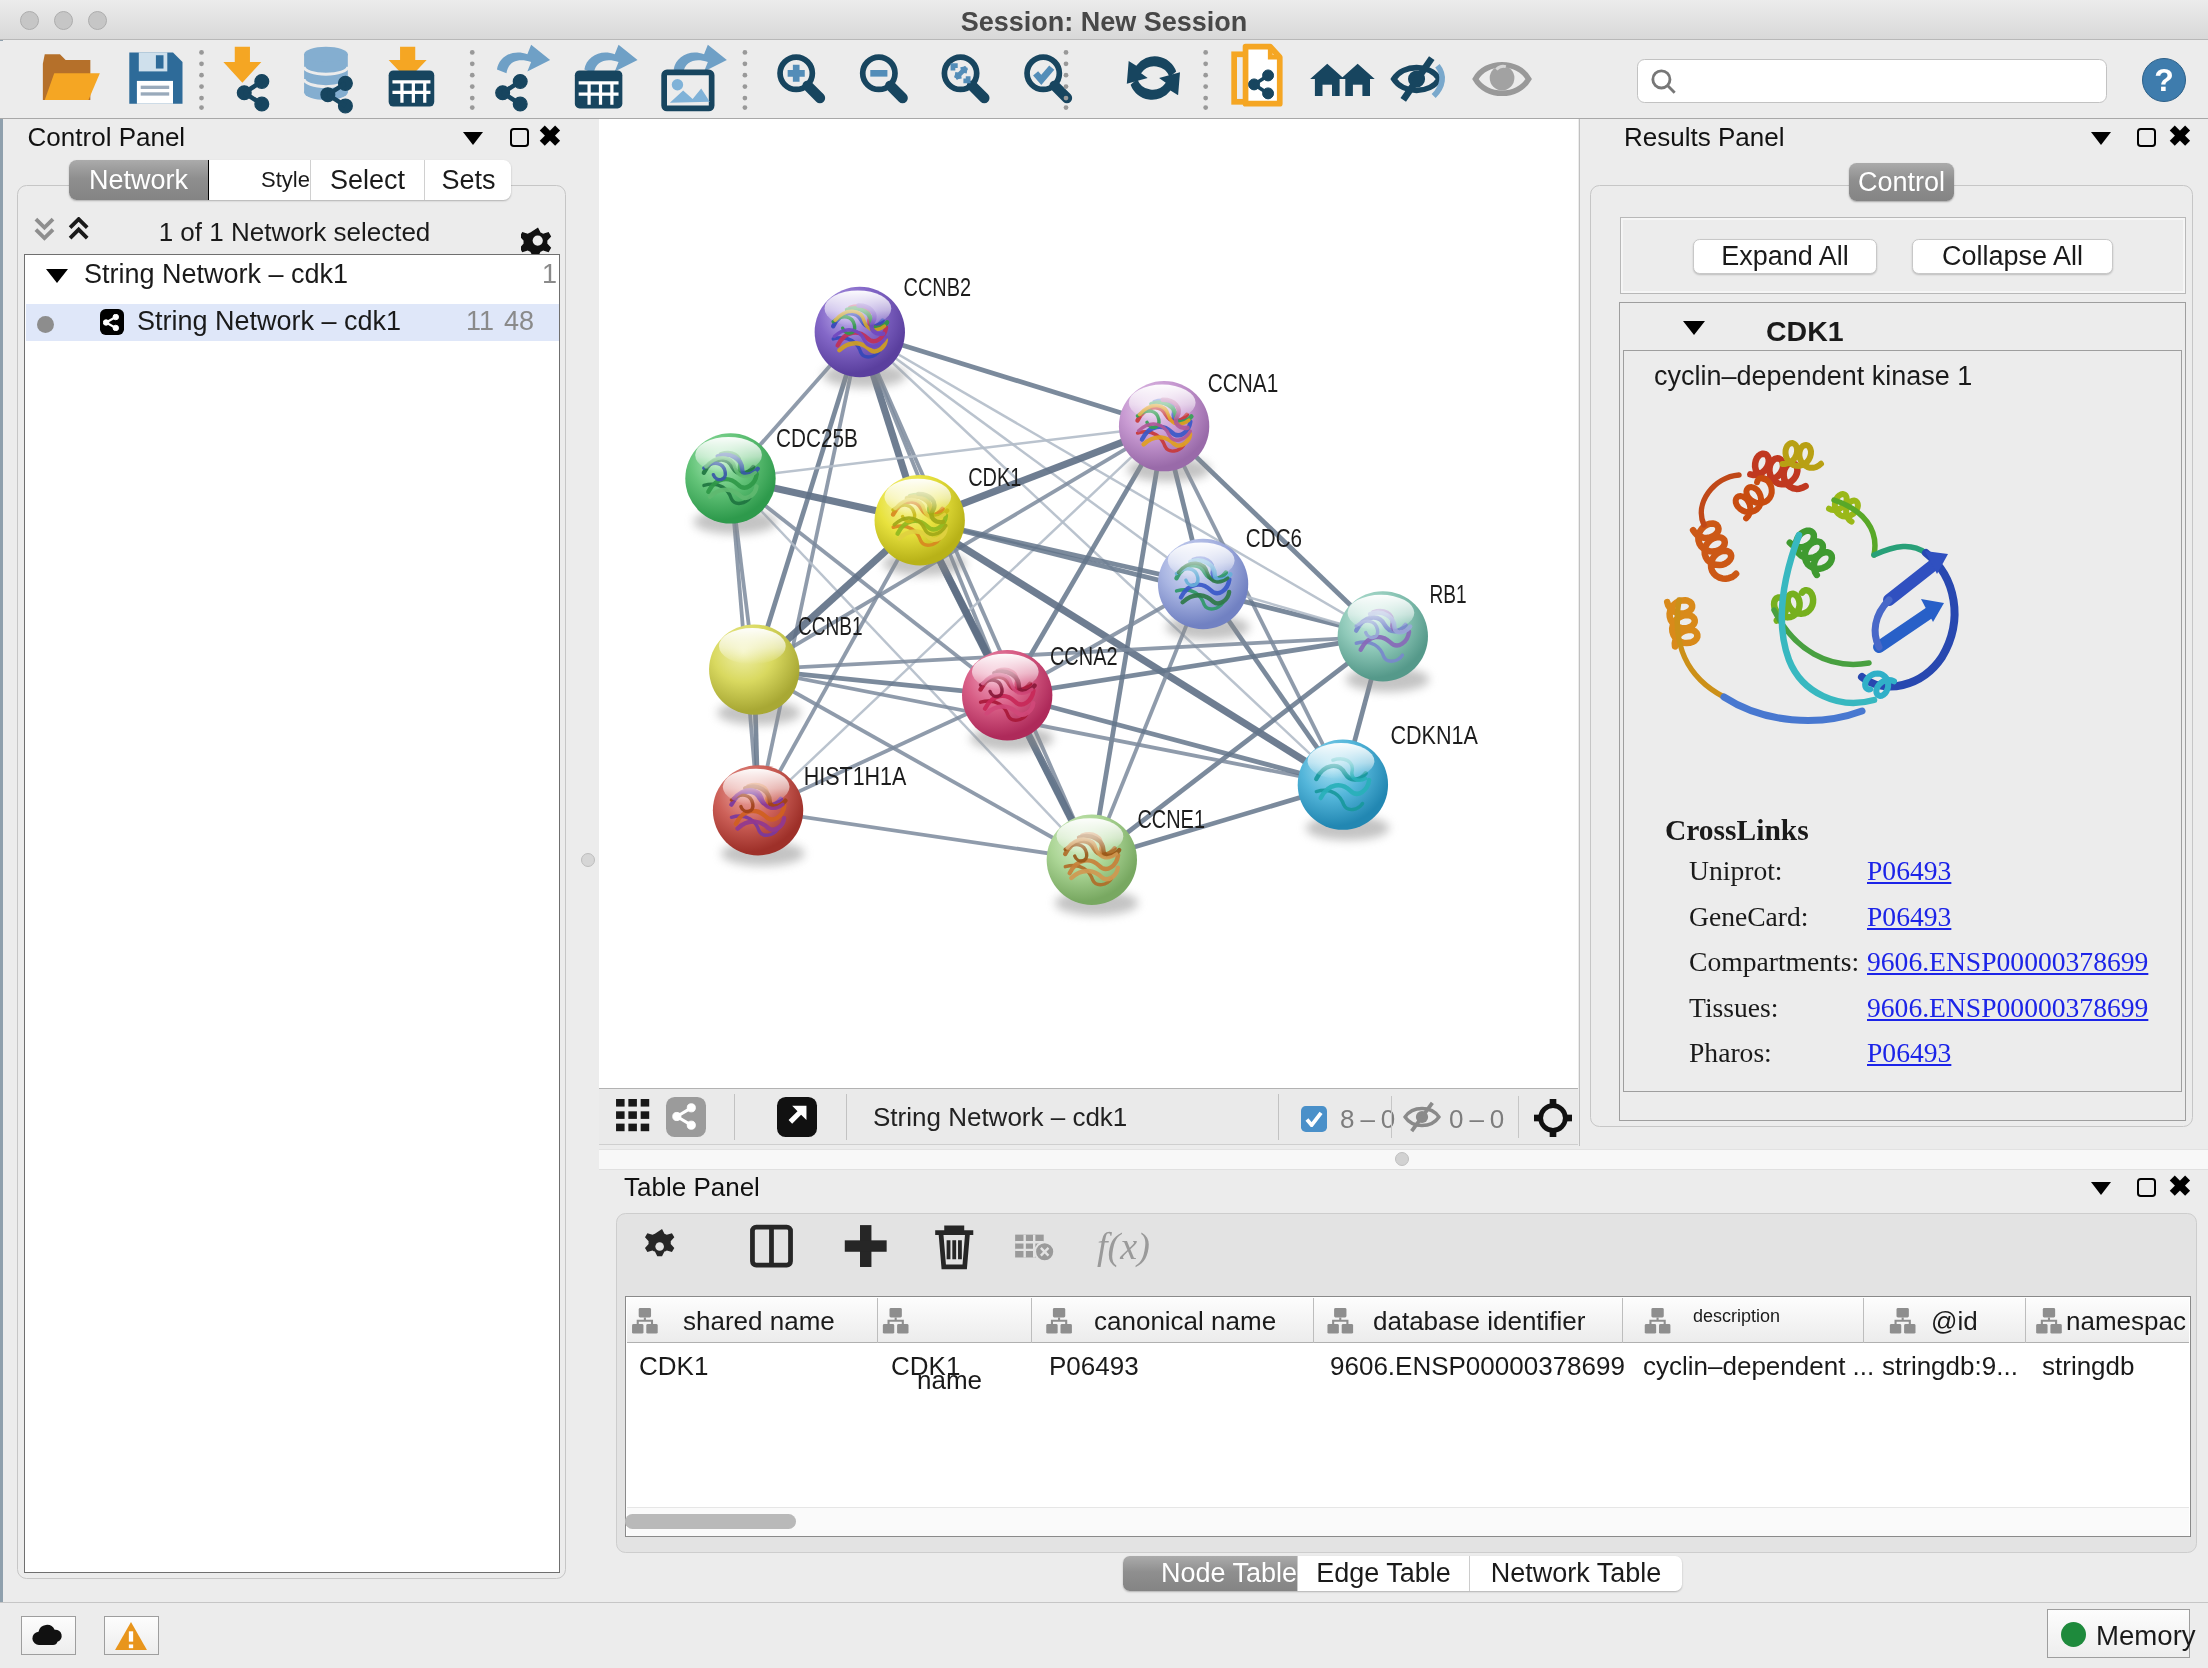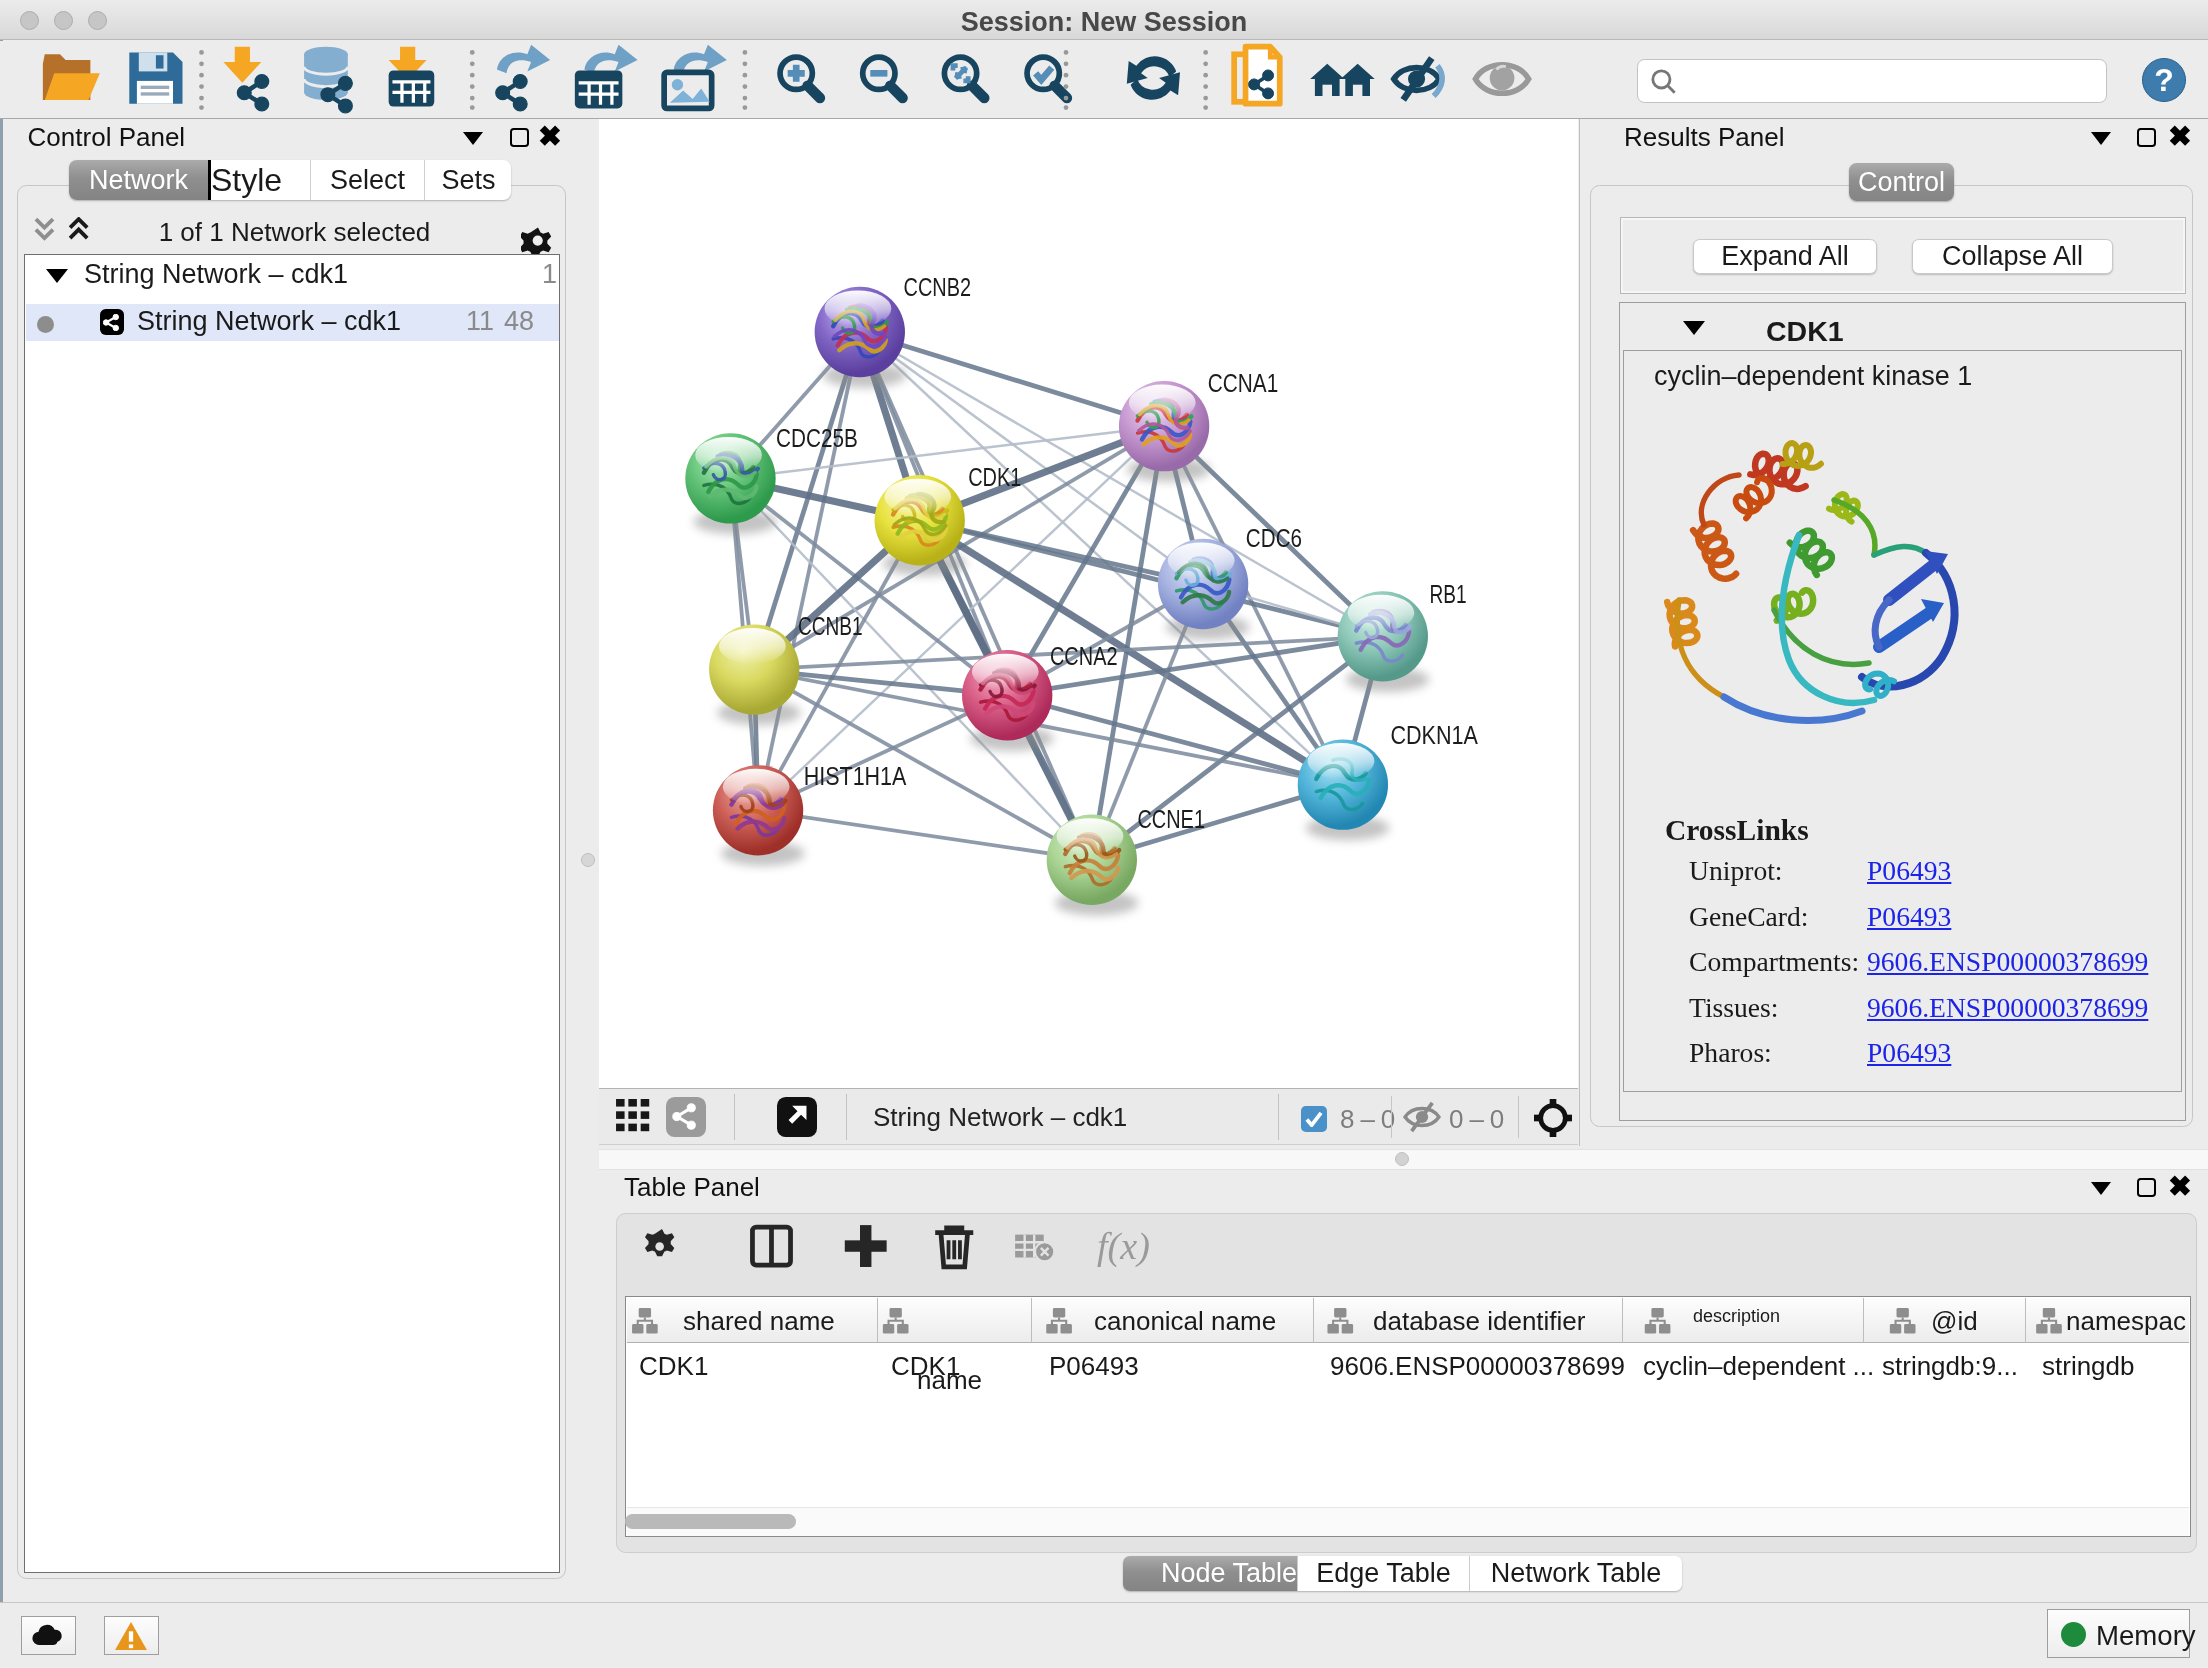--- a/index.html
+++ b/index.html
@@ -219,21 +219,21 @@
 <div class="abs" style="left:3.8px;top:119px;width:594px;height:1483px;background:#ececec"></div>
 <div class="abs panel-title" style="left:27.6px;top:122px">Control Panel</div>
 <div class="abs hbtn-tri" style="left:463px;top:132px"></div>
 <div class="abs hbtn-sq" style="left:510px;top:128px"></div>
 <div class="abs xmark" style="left:538px;top:127px">✖</div>
 
 <div class="abs" style="left:17px;top:185px;width:549px;height:1394px;background:#ececec;border:1.9px solid #c6c6c6;border-radius:9.5px"></div>
 
 <div class="abs" style="left:69px;top:160px;width:442px;height:40px;border-radius:7.6px;background:#fff;box-shadow:0 1px 1.9px rgba(0,0,0,0.25)"></div>
 <div class="abs tabsel" style="left:69px;top:160px;width:139px;height:40px;border-radius:7.6px 0 0 7.6px;font-size:27px;text-align:center;line-height:40px">Network</div>
-<div class="abs" style="left:208px;top:160px;width:102px;height:40px;font-size:32px;text-align:left;line-height:40px;border-left:3px solid #000000">Style</div>
+<div class="abs" style="left:208px;top:160px;width:102px;height:40px;font-size:22px;text-align:right;line-height:40px;border-left:1px solid #000000">Style</div>
 <div class="abs" style="left:310px;top:160px;width:114px;height:40px;font-size:27px;text-align:center;line-height:40px;border-left:1px solid #d0d0d0">Select</div>
 <div class="abs" style="left:424px;top:160px;width:88px;height:40px;font-size:27px;text-align:center;line-height:40px;border-left:1px solid #d0d0d0">Sets</div>
 
 <svg class="abs" style="left:34px;top:217px" width="57" height="27" viewBox="0 0 60 28">
 <g stroke="#8e8e8e" stroke-width="4" fill="none">
       <path d="M2 2 l9 9 l9 -9 M2 13 l9 9 l9 -9"></path>
     </g>
 <g stroke="#1a1a1a" stroke-width="4" fill="none" transform="translate(36,0)">
       <path d="M2 11 l9 -9 l9 9 M2 22 l9 -9 l9 9"></path>
     </g>

